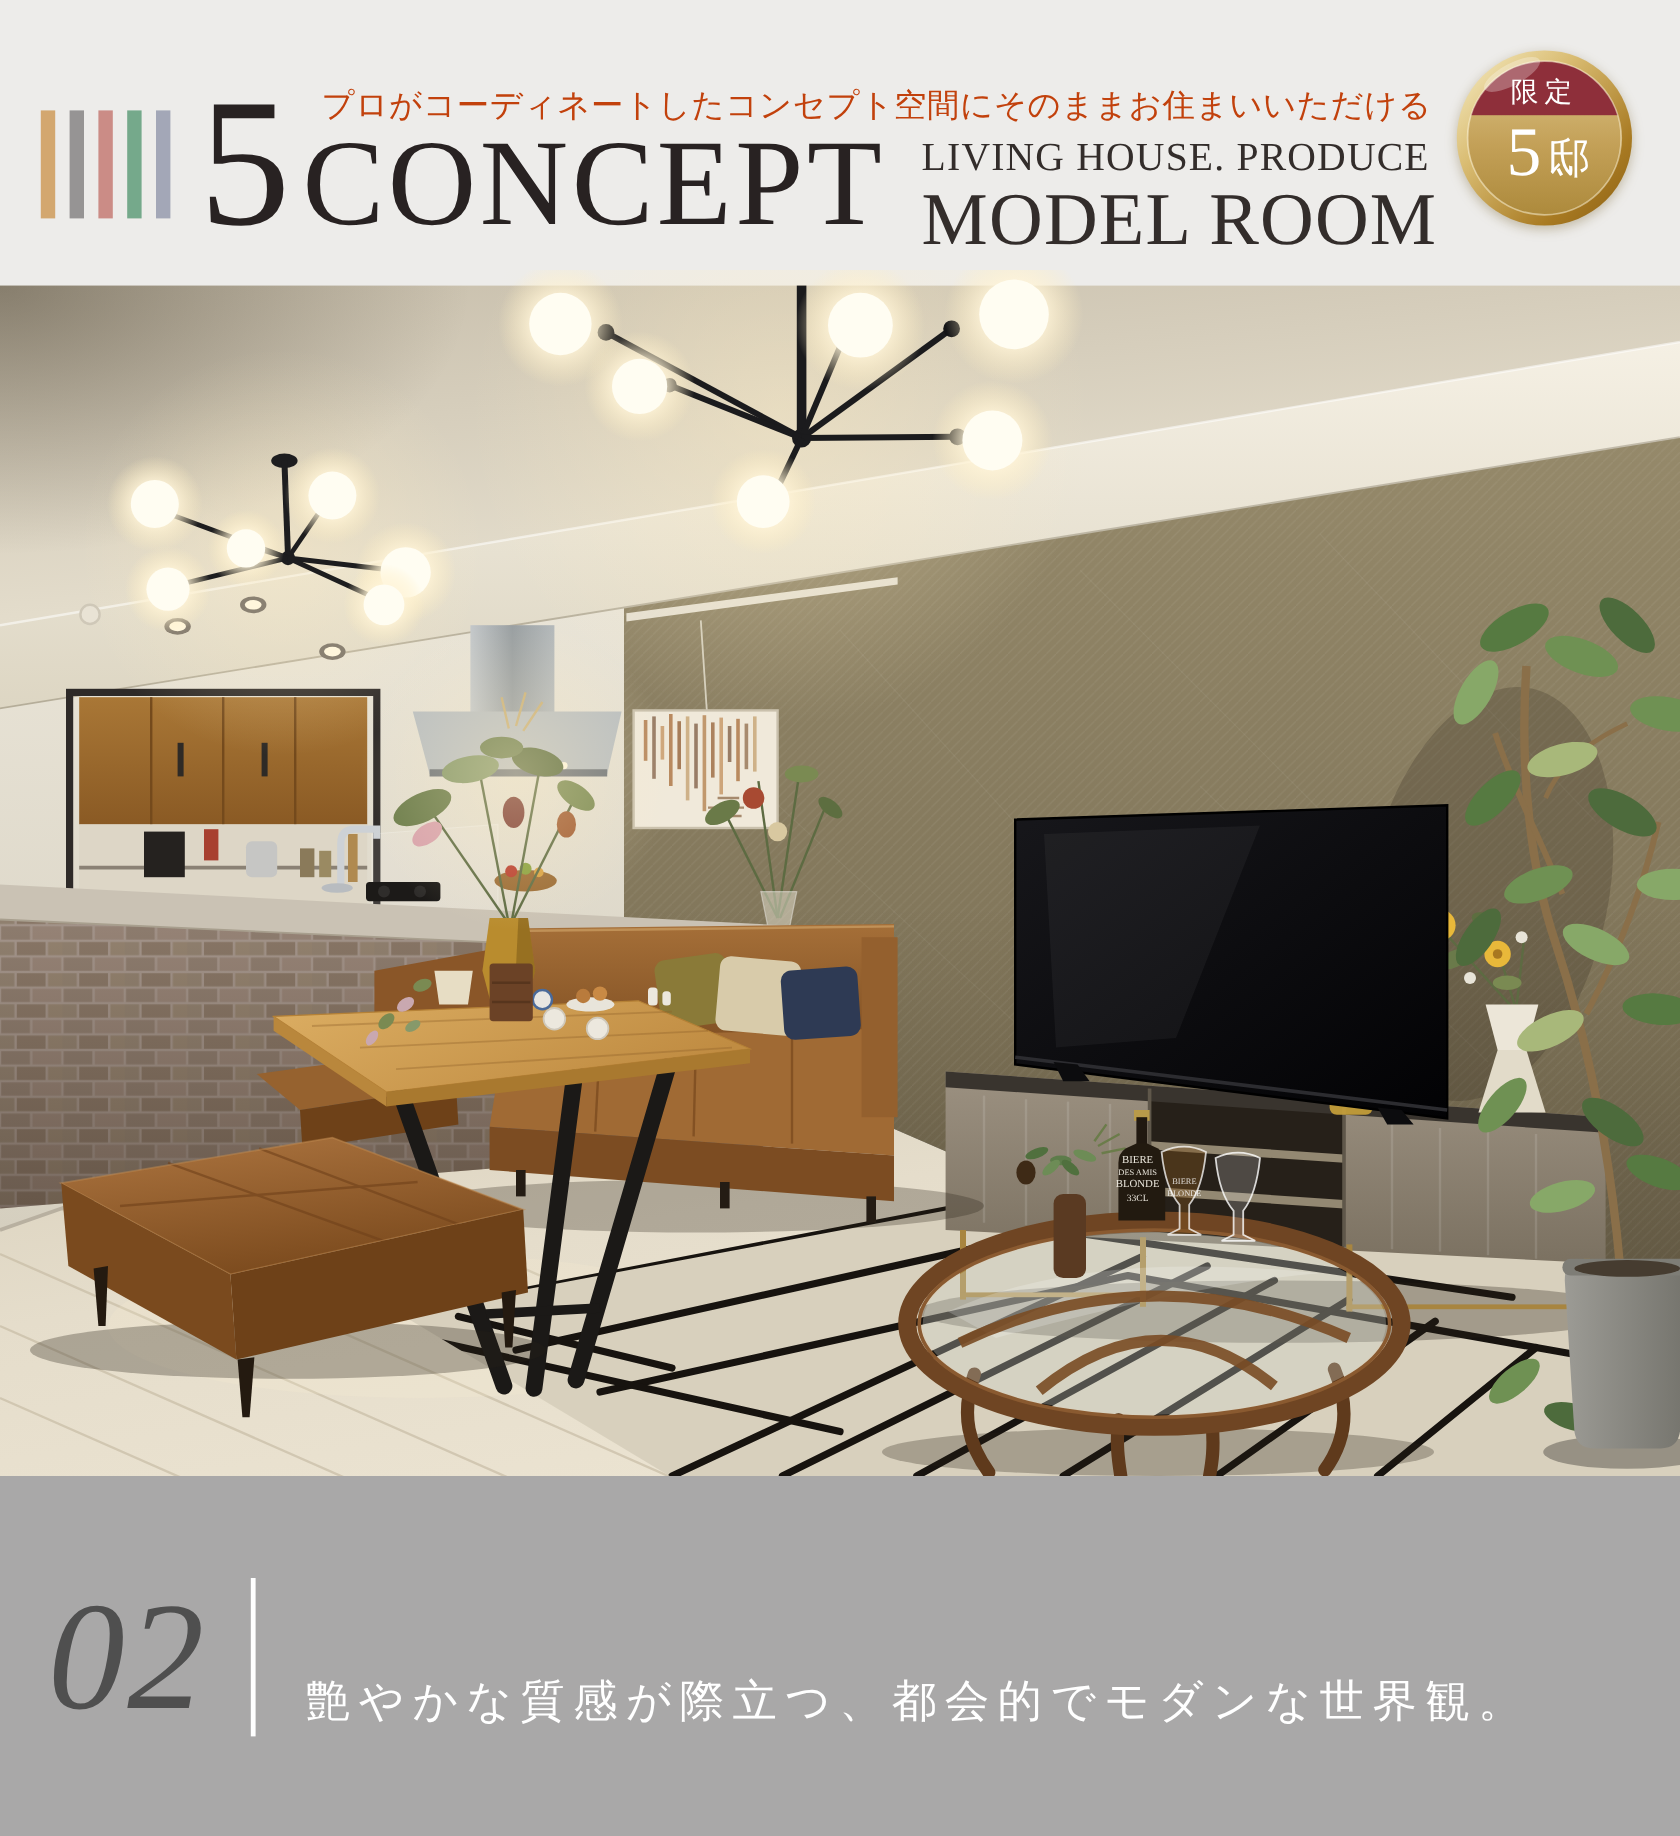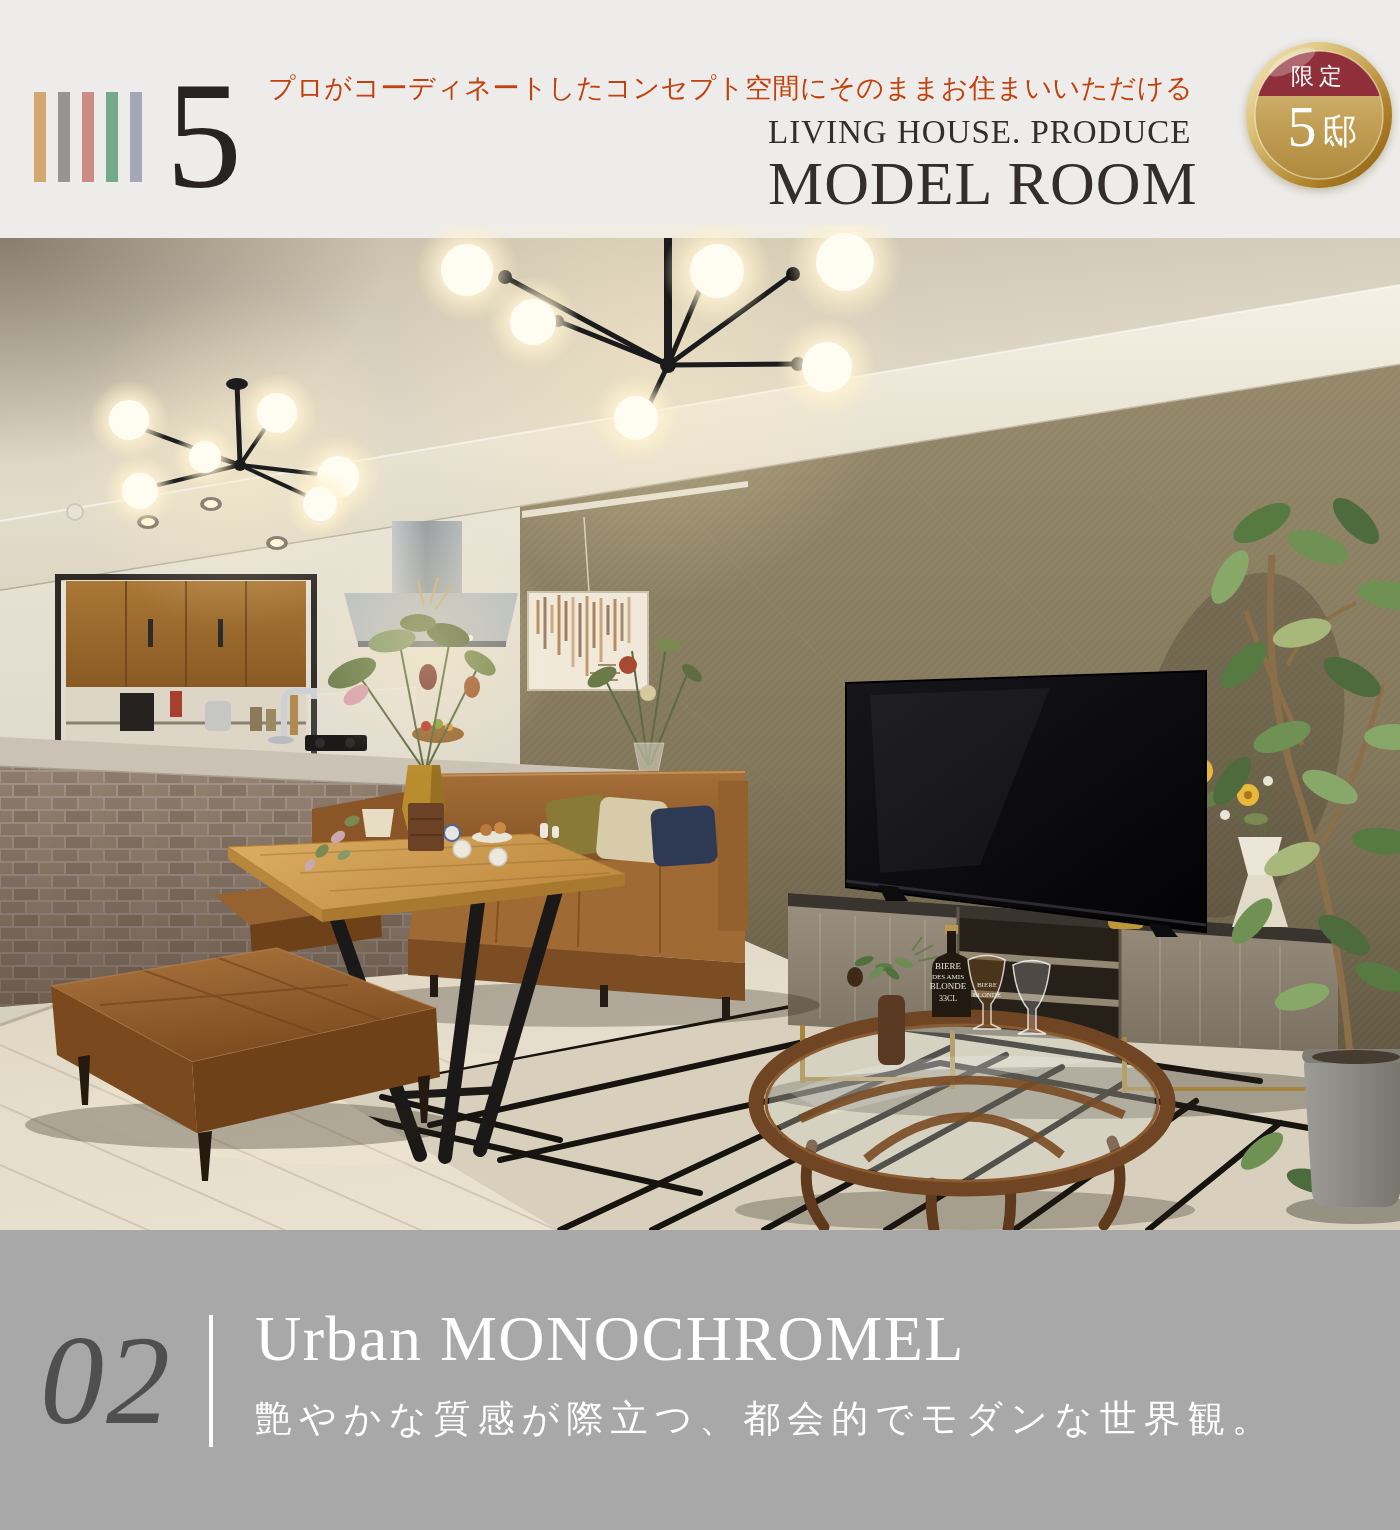--- a/index.html
+++ b/index.html
@@ -9,21 +9,21 @@
   .header{position:absolute;left:0;top:0;width:1400px;height:225px;background:#edecea;}
   .stripes{position:absolute;left:34px;top:92px;display:flex;gap:12px;}
   .stripe{width:12px;height:90px;}
   .title-row{position:absolute;left:166px;top:60px;display:flex;align-items:baseline;color:#282222;}
   .num{font-size:152px;line-height:1;}
   .concept{font-size:102px;line-height:1;letter-spacing:3px;margin-left:10px;}
   .tagline{position:absolute;left:268px;top:70px;font-size:27px;letter-spacing:0.5px;color:#c2410c;white-space:nowrap;}
   .right-block{position:absolute;left:768px;top:116px;color:#332d2b;}
   .produce{font-size:33px;letter-spacing:1px;line-height:1;white-space:nowrap;}
   .modelroom{font-size:62px;line-height:1;margin-top:3px;letter-spacing:1px;white-space:nowrap;text-align:center;}
-  .badge{position:absolute;left:1244px;top:40px;width:150px;height:150px;
+  .badge{position:absolute;left:1212px;top:40px;width:150px;height:150px;
          filter:drop-shadow(0 3px 5px rgba(110,85,30,.35));}
   .badge text{font-family:"Liberation Serif","DejaVu Serif",serif;}
   
   .photo{position:absolute;left:0;top:225px;width:1400px;height:1005px;margin:0;background:#161310;}
   .photo svg{display:block;}
   
   .caption{position:absolute;left:0;top:1230px;width:1400px;height:380px;background:#a9a8a8;}
   .index{position:absolute;left:40px;top:86px;font-size:128px;font-style:italic;color:#4f4f4f;line-height:1;letter-spacing:2px;}
   .divider{position:absolute;left:209px;top:85px;width:4px;height:132px;background:#ffffff;}
   .cap-title{position:absolute;left:255px;top:77px;font-size:64px;color:#ffffff;letter-spacing:1.5px;line-height:1;white-space:nowrap;}
@@ -38,20 +38,21 @@
     <div class="stripes">
       <span class="stripe" style="background-color: rgb(211, 167, 111);"></span>
       <span class="stripe" style="background-color: rgb(150, 148, 148);"></span>
       <span class="stripe" style="background-color: rgb(203, 140, 134);"></span>
       <span class="stripe" style="background-color: rgb(117, 169, 139);"></span>
       <span class="stripe" style="background-color: rgb(163, 167, 183);"></span>
     </div>
     <div class="tagline">プロがコーディネートしたコンセプト空間にそのままお住まいいただける</div>
     <div class="title-row">
       <span class="num">5</span>
+      <span class="concept">CONCEPT</span>
     </div>
     <div class="right-block">
       <div class="produce">LIVING HOUSE. PRODUCE</div>
       <div class="modelroom">MODEL ROOM</div>
     </div>
     <div class="badge">
       <svg width="150" height="150" viewBox="0 0 150 150">
         <defs>
           <linearGradient id="bg_ring" x1="0" y1="0" x2="1" y2="1">
             <stop offset="0" stop-color="#f8efc8"></stop>
@@ -655,17 +656,16 @@
               <circle cx="320" cy="279" r="17" fill="#fffdf2"></circle>
         </g>
       </g>
     </g>
   </svg>
   </figure>
 
   <section class="caption" style="background-color: rgb(169, 168, 168);">
     <div class="index">02</div>
     <div class="divider" style="background-color: rgb(255, 255, 255);"></div>
-    <div class="cap-title">Urban MONOCHROMEL</div>
     <div class="cap-sub">艶やかな質感が際立つ、都会的でモダンな世界観。</div>
   </section>
 
 </div>
 
 </body></html>

